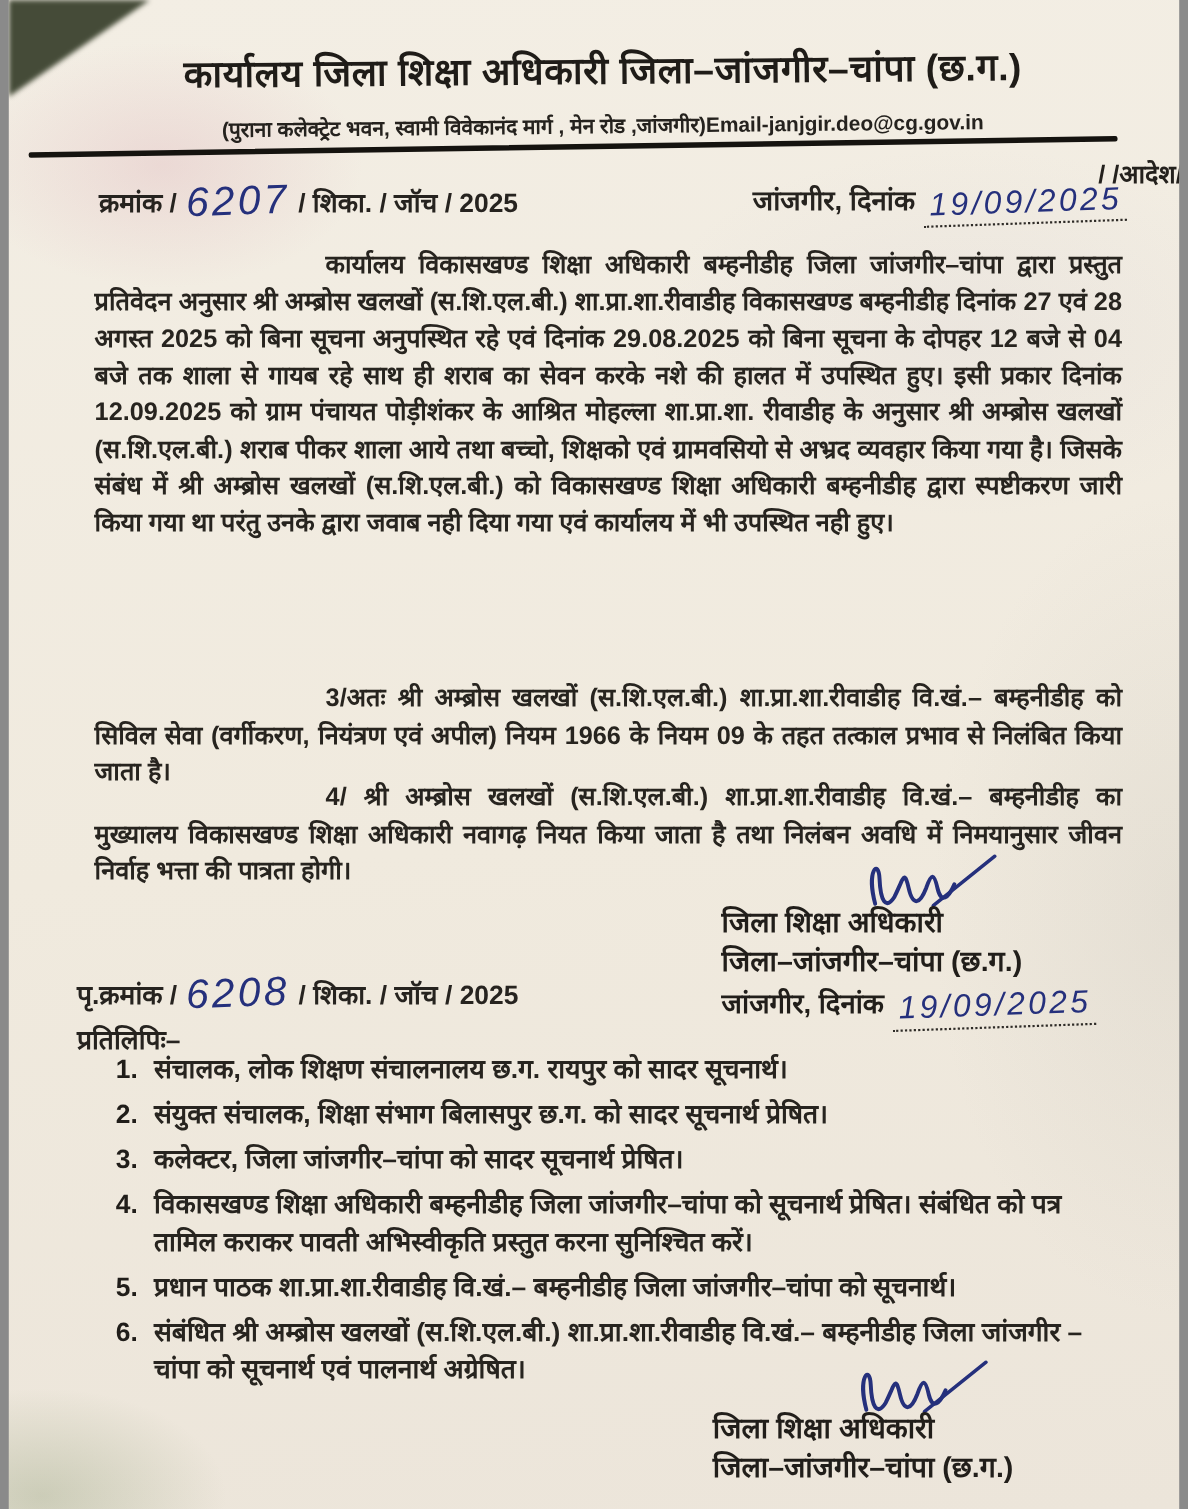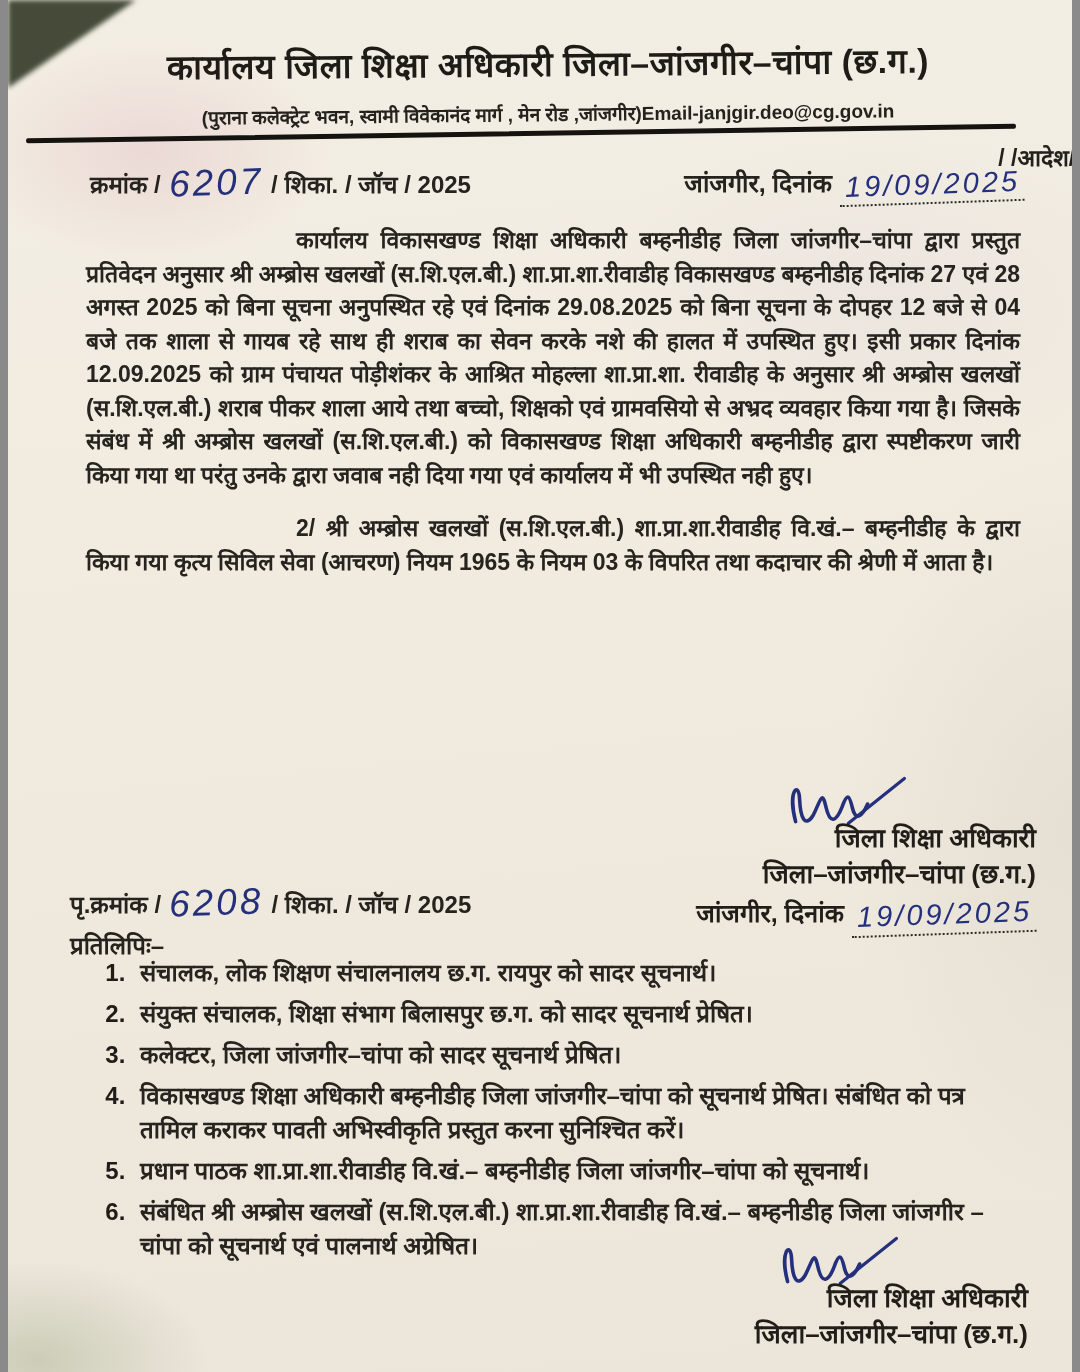--- a/index.html
+++ b/index.html
@@ -63,21 +63,21 @@
     left:78px;width:934px;
     font-size:23px;line-height:33.5px;
     text-align:justify;text-indent:210px;
     color:#27241f;
   }
   .p1{top:224px;}
   .p2{top:512px;}
   .p3{top:618px;}
   .p4{top:708px;}
   .sig-block{
-    width:380px;text-align:right;
+    width:380px;text-align:left;
     font-size:26px;line-height:36px;color:#211e1a;
   }
   .sig1{top:772px;left:648px;}
   .sig2{top:1232px;left:640px;}
   .sig-svg{display:block;margin:0 auto -16px auto;height:64px;width:190px;}
   .sig-place{font-size:25px;white-space:nowrap;margin-top:2px;}
   .endorse-ref{
     top:880px;left:62px;font-size:24px;
   }
   .copies-heading{
@@ -112,21 +112,22 @@
     <div class="ref-left">
       <span>क्रमांक /</span><span class="hand hand-num">6207</span><span>/ शिका. / जॉच  / 2025</span>
     </div>
     <div class="ref-right">
       <span>जांजगीर, दिनांक</span>
       <span class="hand hand-date">19/09/2025</span>
     </div>
   </div>
 
   <div class="abs para p1">कार्यालय विकासखण्ड शिक्षा अधिकारी बम्हनीडीह जिला जांजगीर–चांपा द्वारा प्रस्तुत प्रतिवेदन अनुसार श्री अम्ब्रोस खलखों (स.शि.एल.बी.) शा.प्रा.शा.रीवाडीह विकासखण्ड बम्हनीडीह दिनांक 27 एवं 28 अगस्त 2025 को बिना सूचना अनुपस्थित रहे एवं दिनांक 29.08.2025 को बिना सूचना के दोपहर 12 बजे से 04 बजे तक शाला से गायब रहे साथ ही शराब का सेवन करके नशे की हालत में उपस्थित हुए। इसी प्रकार दिनांक 12.09.2025 को ग्राम पंचायत पोड़ीशंकर के आश्रित मोहल्ला शा.प्रा.शा. रीवाडीह के अनुसार श्री अम्ब्रोस खलखों (स.शि.एल.बी.) शराब पीकर शाला आये तथा बच्चो, शिक्षको एवं ग्रामवसियो से अभ्रद व्यवहार किया गया है। जिसके संबंध में श्री अम्ब्रोस खलखों (स.शि.एल.बी.) को विकासखण्ड शिक्षा अधिकारी बम्हनीडीह द्वारा स्पष्टीकरण जारी किया गया था परंतु उनके द्वारा जवाब नही दिया गया एवं कार्यालय में भी उपस्थित नही हुए।</div>
-  <div class="abs para p2">2/  श्री अम्ब्रोस खलखों (स.शि.एल.बी.) शा.प्रा.शा.रीवाडीह वि.खं.– बम्हनीडीह के द्वारा किया गया कृत्य सिविल सेवा (आचरण) नियम 1965 के नियम 03 के विपरित तथा कदाचार की श्रेणी में आता है।</div>
+  <div class="abs para p3">3/अतः श्री अम्ब्रोस खलखों (स.शि.एल.बी.) शा.प्रा.शा.रीवाडीह वि.खं.– बम्हनीडीह को सिविल सेवा (वर्गीकरण, नियंत्रण एवं अपील) नियम 1966 के नियम 09 के तहत तत्काल प्रभाव से निलंबित किया जाता है।</div>
+  <div class="abs para p4">4/  श्री अम्ब्रोस खलखों (स.शि.एल.बी.) शा.प्रा.शा.रीवाडीह वि.खं.– बम्हनीडीह का मुख्यालय विकासखण्ड शिक्षा अधिकारी नवागढ़ नियत किया जाता है तथा निलंबन अवधि में निमयानुसार जीवन निर्वाह भत्ता की पात्रता होगी।</div>
 
   <div class="abs sig-block sig1">
     <svg class="sig-svg" viewBox="0 0 170 80">
       <path d="M22,62 C12,24 26,10 27,34 C28,58 34,70 44,54 C54,34 55,22 60,44 C65,66 73,62 80,44 C86,27 89,27 93,45 C97,62 105,56 112,40" fill="none" stroke="#25307c" stroke-width="4.5" stroke-linecap="round"></path>
       <path d="M158,8 L88,64" fill="none" stroke="#25307c" stroke-width="4" stroke-linecap="round"></path>
     </svg>
     <div>जिला शिक्षा अधिकारी</div>
     <div>जिला–जांजगीर–चांपा (छ.ग.)</div>
     <div class="sig-place">
       <span>जांजगीर, दिनांक</span>

